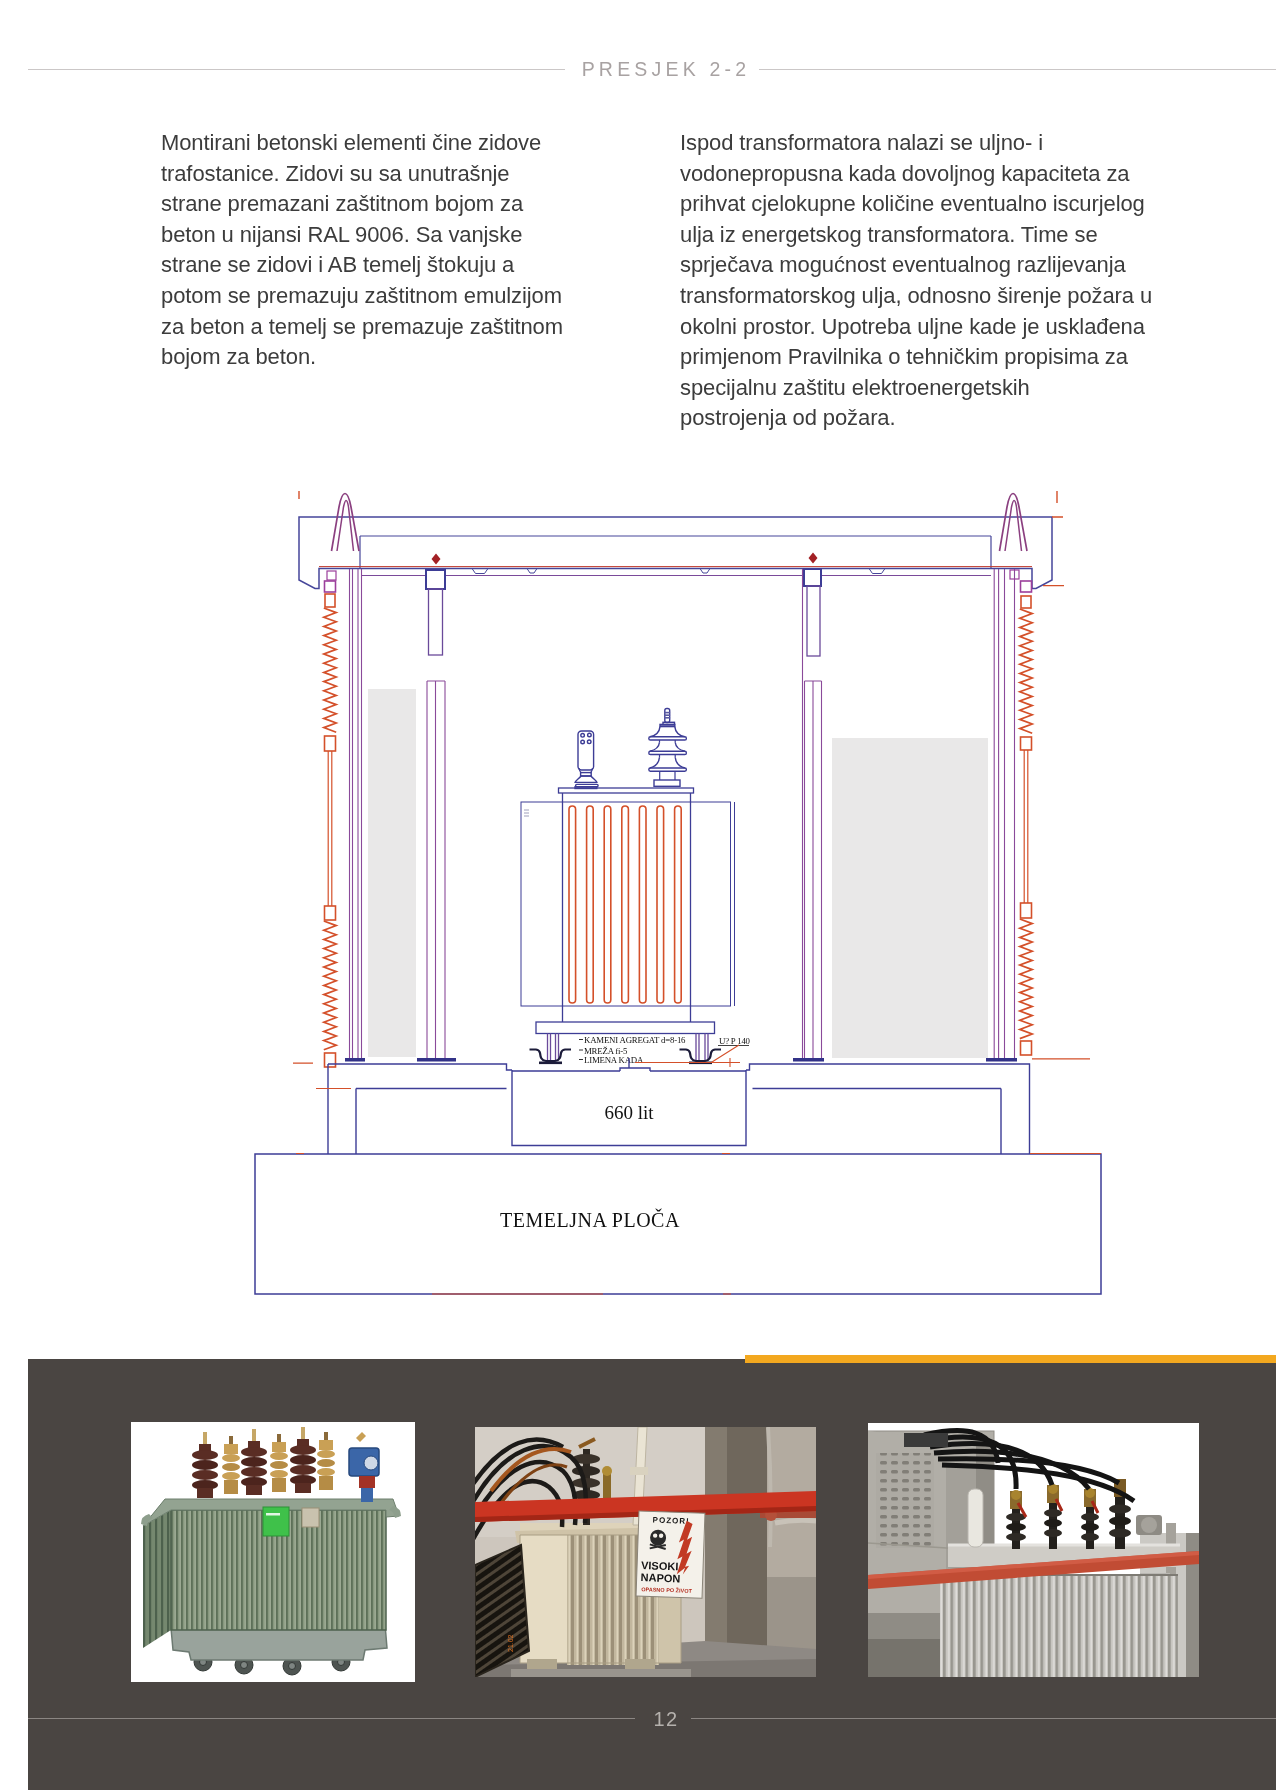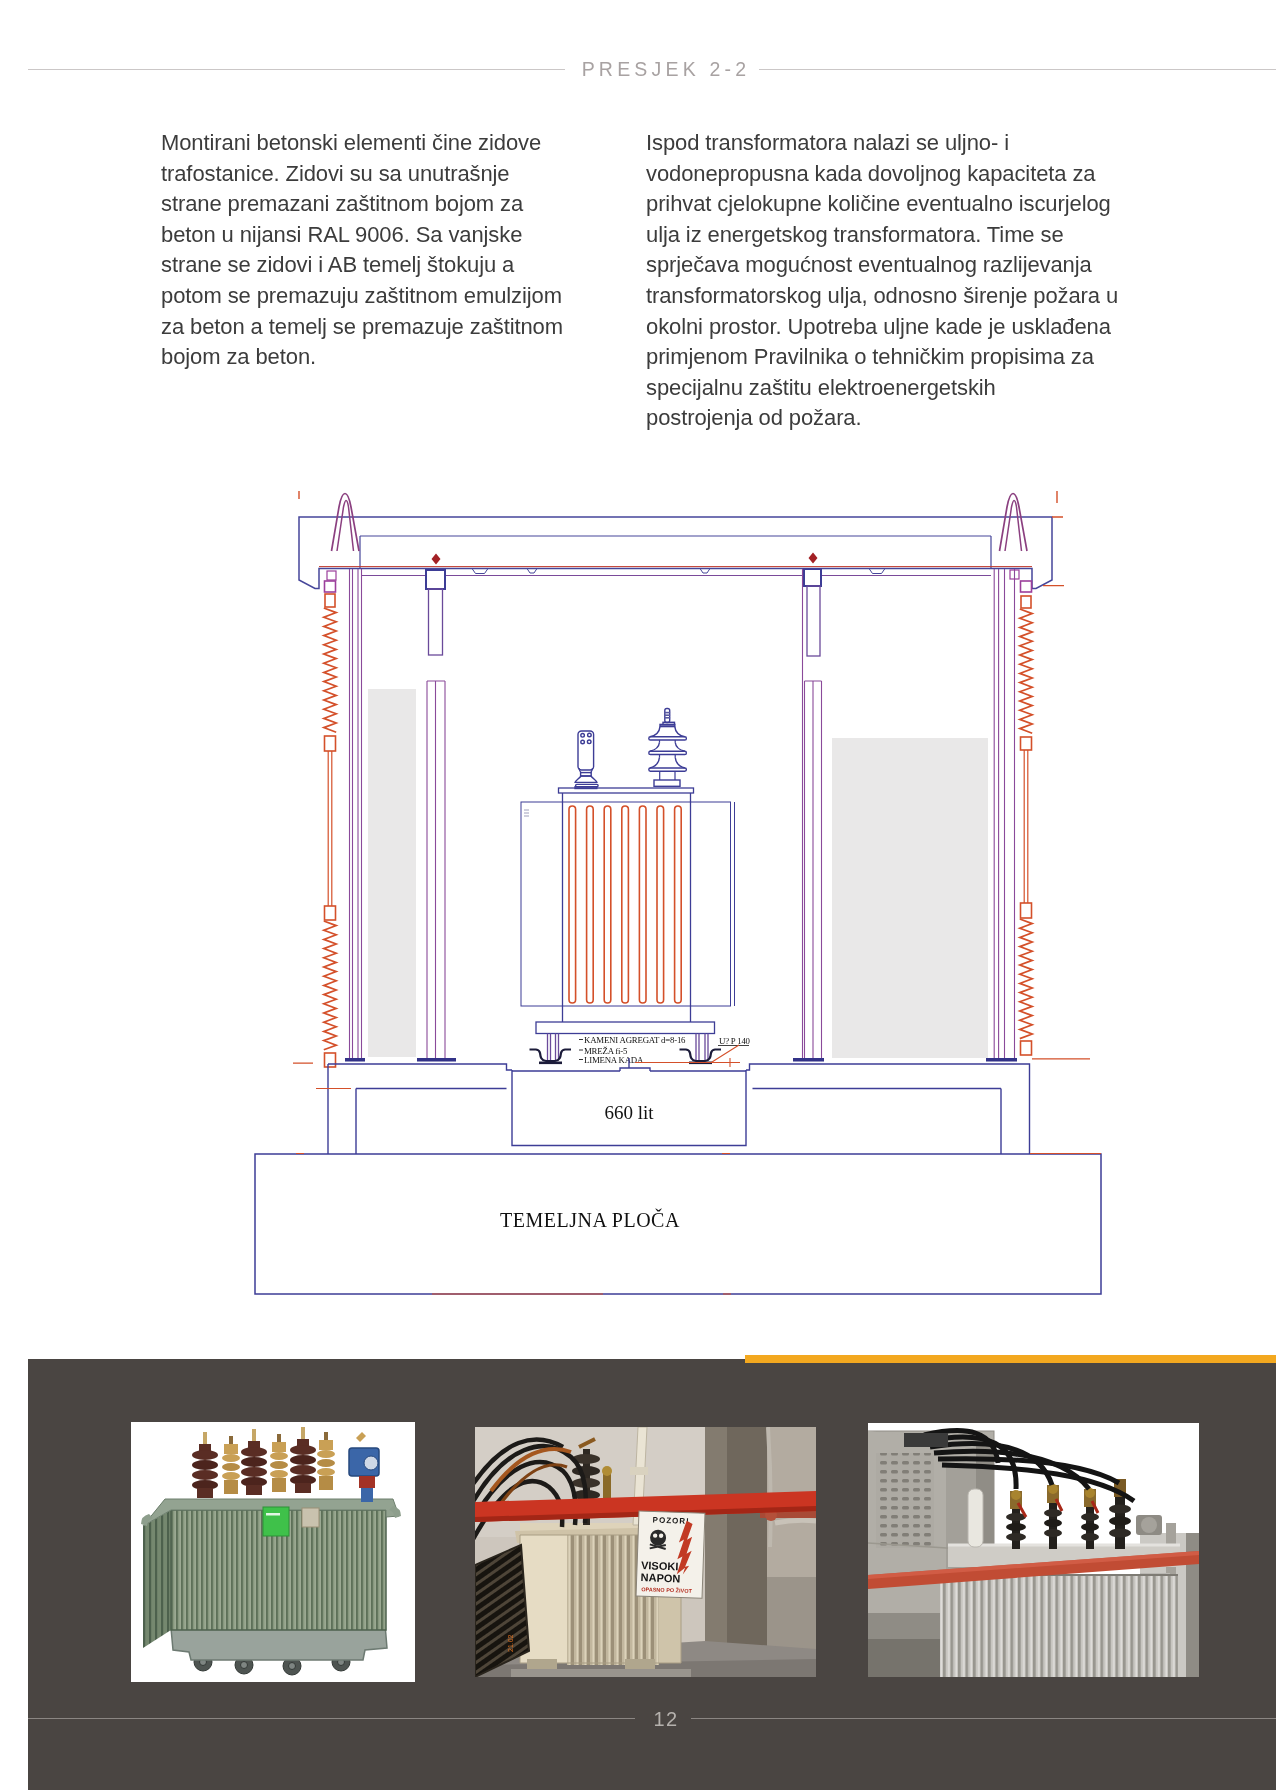--- a/index.html
+++ b/index.html
@@ -4,21 +4,21 @@
 <style>
   html,body{margin:0;padding:0;background:#fff;}
   .page{position:relative;width:1276px;height:1790px;background:#fff;overflow:hidden;
         font-family:"Liberation Sans",sans-serif;margin-left:28px;}
   .hline{position:absolute;height:0;border-top:1.5px solid #cbc7c7;}
   .htitle{position:absolute;left:0;top:58px;width:1276px;text-align:center;
           font-size:19.5px;letter-spacing:4.2px;color:#a8a2a2;font-weight:400;}
   .col{position:absolute;top:128px;font-size:22px;line-height:30.6px;color:#3c3c3c;
        letter-spacing:-0.1px;white-space:nowrap;}
   .col1{left:133px;}
-  .col2{left:618px;}
+  .col2{left:652px;}
   .band{position:absolute;left:0;top:1359px;width:1276px;height:431px;background:#4a4542;}
   .obar{position:absolute;left:717px;top:1355px;width:559px;height:8px;background:#f3a81f;}
   .fline{position:absolute;top:1718px;height:0;border-top:1px solid #8b8683;}
   .fnum{position:absolute;top:1705px;left:0;width:1276px;text-align:center;
         font-size:20px;line-height:29px;color:#b5b1ad;letter-spacing:1.5px;}
   svg{position:absolute;}
 </style>
 </head>
 <body>
 <div class="page">

